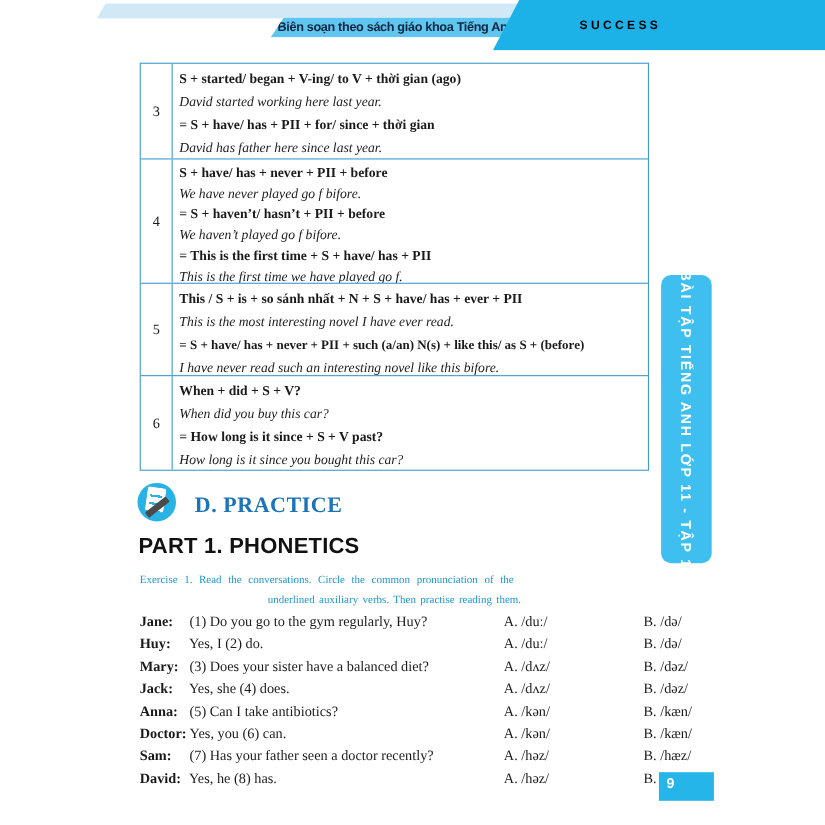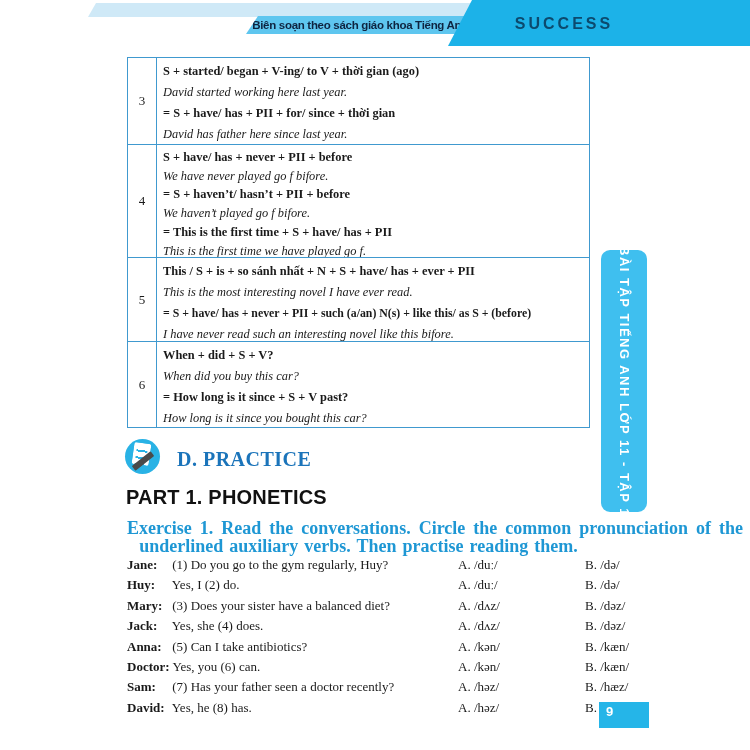--- a/index.html
+++ b/index.html
@@ -33,21 +33,21 @@
     clip-path:polygon(24px 0,100% 0,100% 100%,0 100%);
     display:flex;flex-direction:column;align-items:center;justify-content:center;
     padding-right:70px;box-sizing:border-box;
   }
   .brand-top{
     font-family:"Liberation Sans", sans-serif;font-weight:800;
     font-size:29px;line-height:28px;letter-spacing:2px;color:#ffffff;
   }
   .brand-bottom{
     font-family:"Liberation Sans", sans-serif;font-weight:800;
-    font-size:16px;letter-spacing:3px;color:#0c4a6e;line-height:13px;
+    font-size:11px;letter-spacing:3px;color:#000000;line-height:13px;
   }
   
   .gtable{
     position:absolute;left:127px;top:57px;width:463px;
     border:1.5px solid #4099cf;box-sizing:border-box;
   }
   .grow{display:flex;box-sizing:border-box;}
   .grow + .grow{border-top:1.5px solid #4099cf;}
   .gnum{
     width:28px;flex:0 0 28px;border-right:1.5px solid #4099cf;
@@ -84,21 +84,21 @@
     font-size:20px;color:#1b74ba;letter-spacing:0.5px;
   }
   .part-heading{
     position:absolute;left:126px;top:486px;
     font-family:"Liberation Sans", sans-serif;font-weight:800;
     font-size:20px;color:#111111;letter-spacing:0.2px;
   }
   
   .exercise{
     position:absolute;left:127px;top:519px;width:463px;
-    color:#1e97d4;font-weight:bold;font-size:18px;line-height:18px;
+    color:#1e97d4;font-weight:normal;font-size:10px;line-height:18px;
   }
   .exercise .l1{word-spacing:3.5px;white-space:nowrap;}
   .exercise .l2{text-align:center;word-spacing:1.5px;}
   
   .conv{position:absolute;left:127px;top:557px;width:500px;}
   .conv-row{position:relative;height:20.4px;font-size:13px;white-space:nowrap;}
   .speaker{font-weight:bold;display:inline-block;min-width:42px;}
   .opt-a{position:absolute;left:331px;top:0;}
   .opt-b{position:absolute;left:434px;top:0;margin-left:24px;}
   

